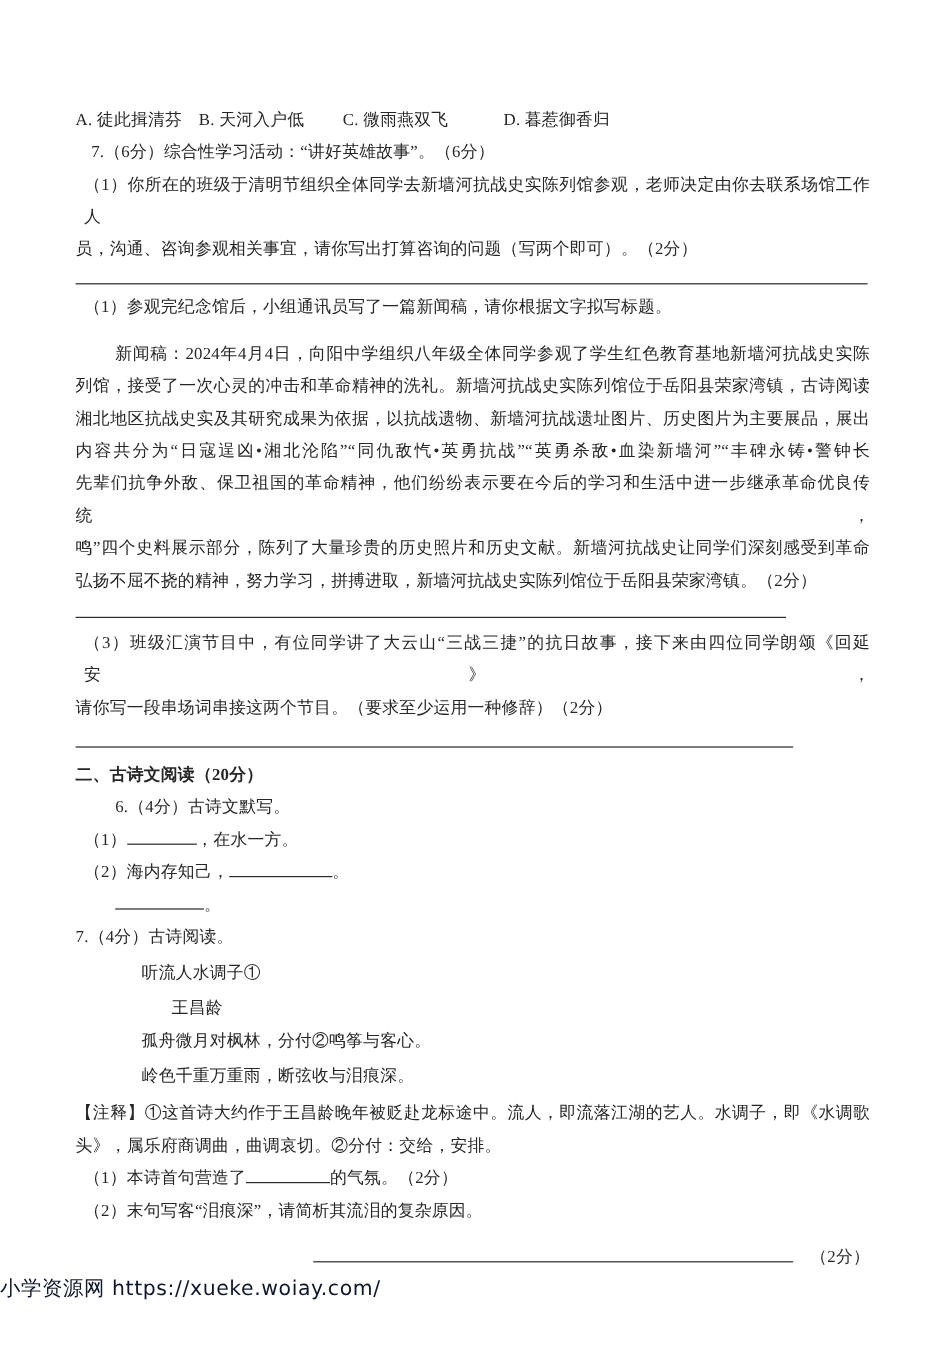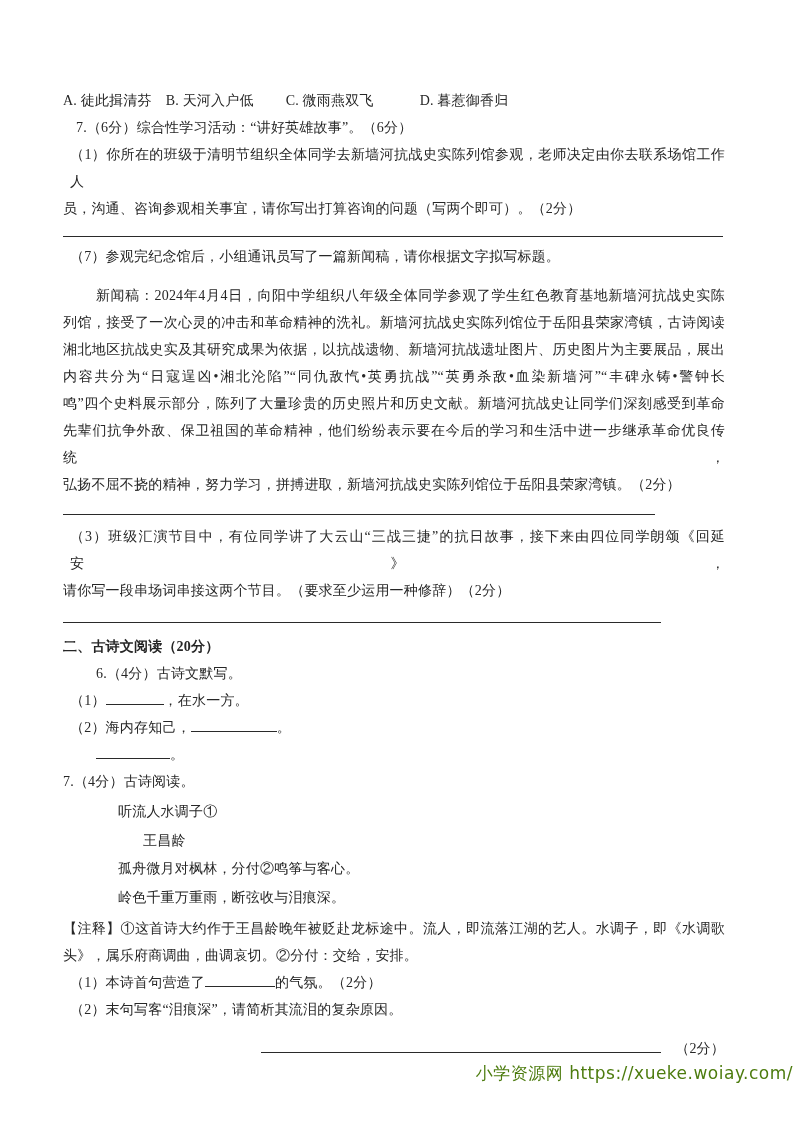--- a/index.html
+++ b/index.html
@@ -43,44 +43,44 @@
     border-bottom:1.4px solid #2a2a2a;
     height:0.95em;
     vertical-align:baseline;
   }
   .opt{display:inline-block;}
   .opt:nth-child(2){margin-left:14px;}
   .opt:nth-child(3){margin-left:32px;}
   .opt:nth-child(4){margin-left:46px;}
   .footer{
     position:absolute;left:0;top:1062px;width:100%;
-    text-align:right;
+    text-align:left;
     font-family:"DejaVu Sans","Liberation Sans",sans-serif;
     font-size:17px;
-    color:#4d7c0f;
+    color:#0f172a;
     letter-spacing:0.5px;
   }
 </style>
 </head>
 <body>
 
 <div class="page">
   <div id="doc">
       <div class="line "><span class="opt">A. 徒此揖清芬</span><span class="opt">B. 天河入户低</span><span class="opt">C. 微雨燕双飞</span><span class="opt">D. 暮惹御香归</span></div>
       <div class="line ind2"><span>7.（6分）综合性学习活动：“讲好英雄故事”。（6分）</span></div>
       <div class="line ind1 jl"><span>（1）你所在的班级于清明节组织全体同学去新墙河抗战史实陈列馆参观，老师决定由你去联系场馆工作人</span></div>
       <div class="line "><span>员，沟通、咨询参观相关事宜，请你写出打算咨询的问题（写两个即可）。（2分）</span></div>
       <div class="rule r1" style="width: 660px;"></div>
-      <div class="line ind1"><span>（7）参观完纪念馆后，小组通讯员写了一篇新闻稿，请你根据文字拟写标题。</span></div>
+      <div class="line ind1"><span>（1）参观完纪念馆后，小组通讯员写了一篇新闻稿，请你根据文字拟写标题。</span></div>
       <div class="line indp jl mt4"><span>新闻稿：2024年4月4日，向阳中学组织八年级全体同学参观了学生红色教育基地新墙河抗战史实陈</span></div>
       <div class="line jl"><span>列馆，接受了一次心灵的冲击和革命精神的洗礼。新墙河抗战史实陈列馆位于岳阳县荣家湾镇，古诗阅读</span></div>
       <div class="line jl"><span>湘北地区抗战史实及其研究成果为依据，以抗战遗物、新墙河抗战遗址图片、历史图片为主要展品，展出</span></div>
       <div class="line jl"><span>内容共分为“日寇逞凶•湘北沦陷”“同仇敌忾•英勇抗战”“英勇杀敌•血染新墙河”“丰碑永铸•警钟长</span></div>
+      <div class="line jl"><span>先辈们抗争外敌、保卫祖国的革命精神，他们纷纷表示要在今后的学习和生活中进一步继承革命优良传统，</span></div>
       <div class="line jl"><span>鸣”四个史料展示部分，陈列了大量珍贵的历史照片和历史文献。新墙河抗战史让同学们深刻感受到革命</span></div>
-      <div class="line jl"><span>先辈们抗争外敌、保卫祖国的革命精神，他们纷纷表示要在今后的学习和生活中进一步继承革命优良传统，</span></div>
       <div class="line "><span>弘扬不屈不挠的精神，努力学习，拼搏进取，新墙河抗战史实陈列馆位于岳阳县荣家湾镇。（2分）</span></div>
       <div class="rule r2" style="width: 592px;"></div>
       <div class="line ind1 jl"><span>（3）班级汇演节目中，有位同学讲了大云山“三战三捷”的抗日故事，接下来由四位同学朗颂《回延安》，</span></div>
       <div class="line "><span>请你写一段串场词串接这两个节目。（要求至少运用一种修辞）（2分）</span></div>
       <div class="rule r3" style="width: 598px;"></div>
       <div class="line bold"><span>二、古诗文阅读（20分）</span></div>
       <div class="line indp"><span>6.（4分）古诗文默写。</span></div>
       <div class="line ind1"><span>（1）</span><span class="blank" style="width: 58px;"></span><span>，在水一方。</span></div>
       <div class="line ind1"><span>（2）海内存知己，</span><span class="blank" style="width: 86px;"></span><span>。</span></div>
       <div class="line indp"><span class="blank" style="width: 74px;"></span><span>。</span></div>

